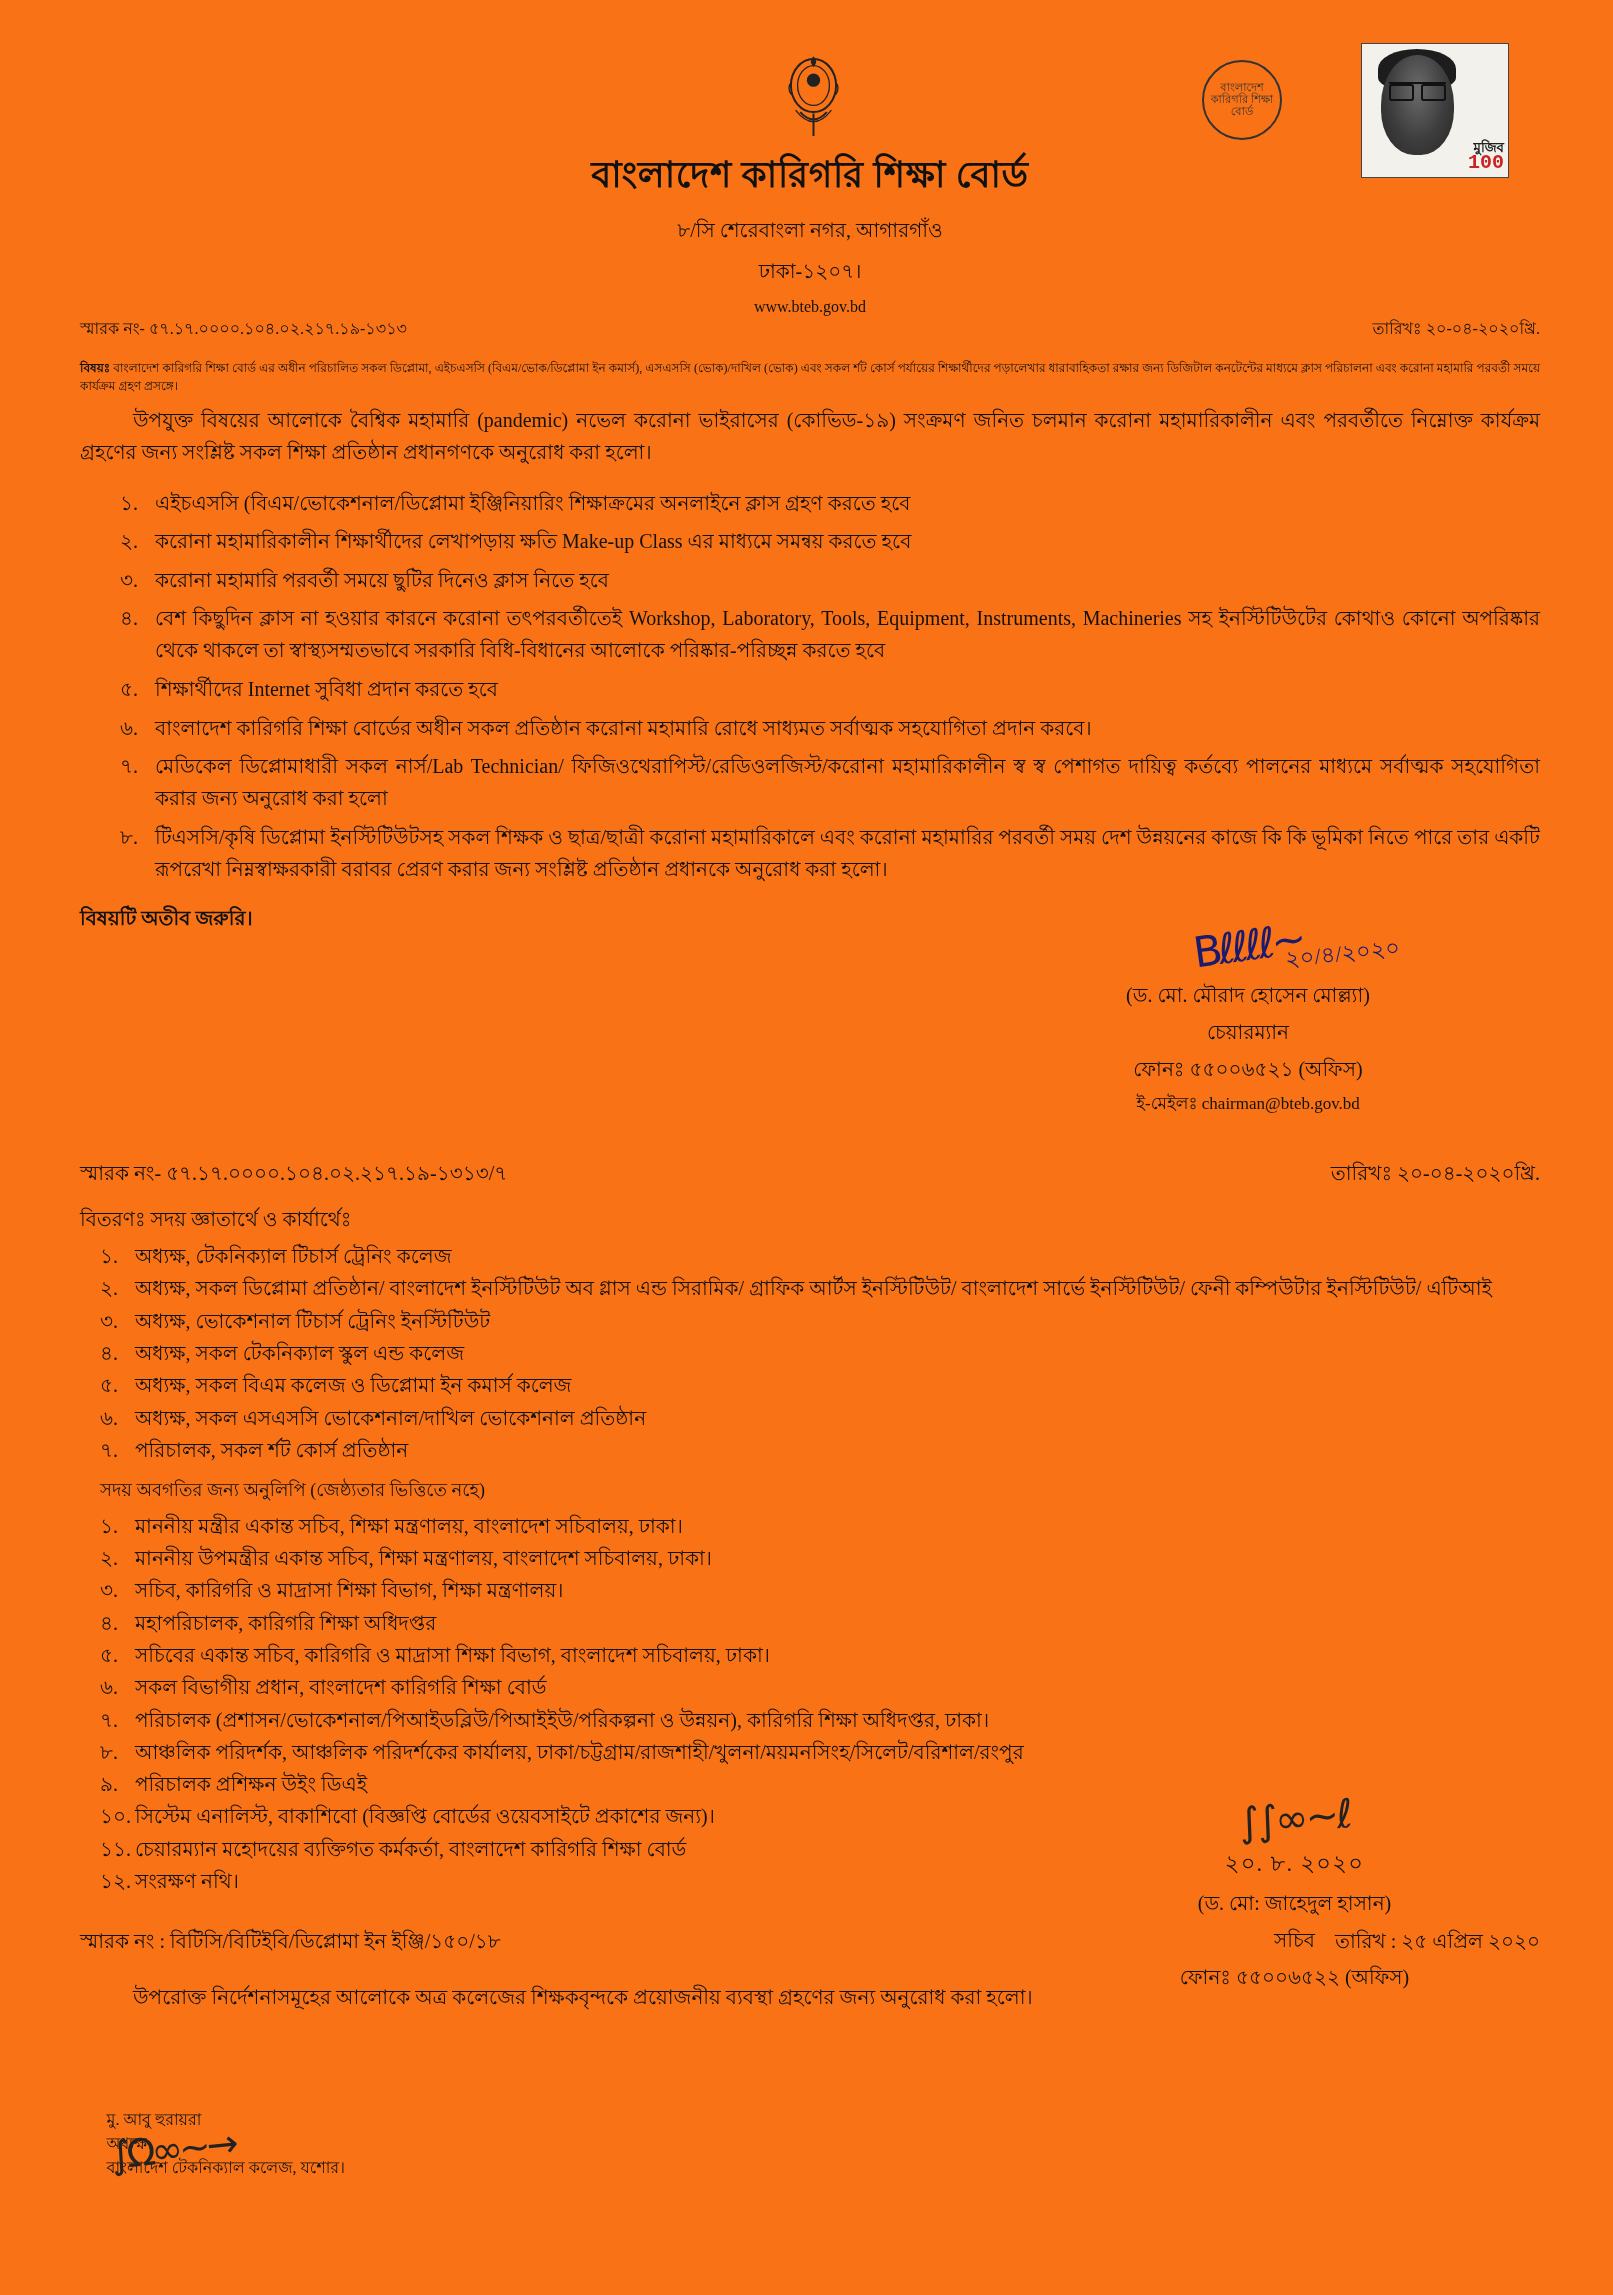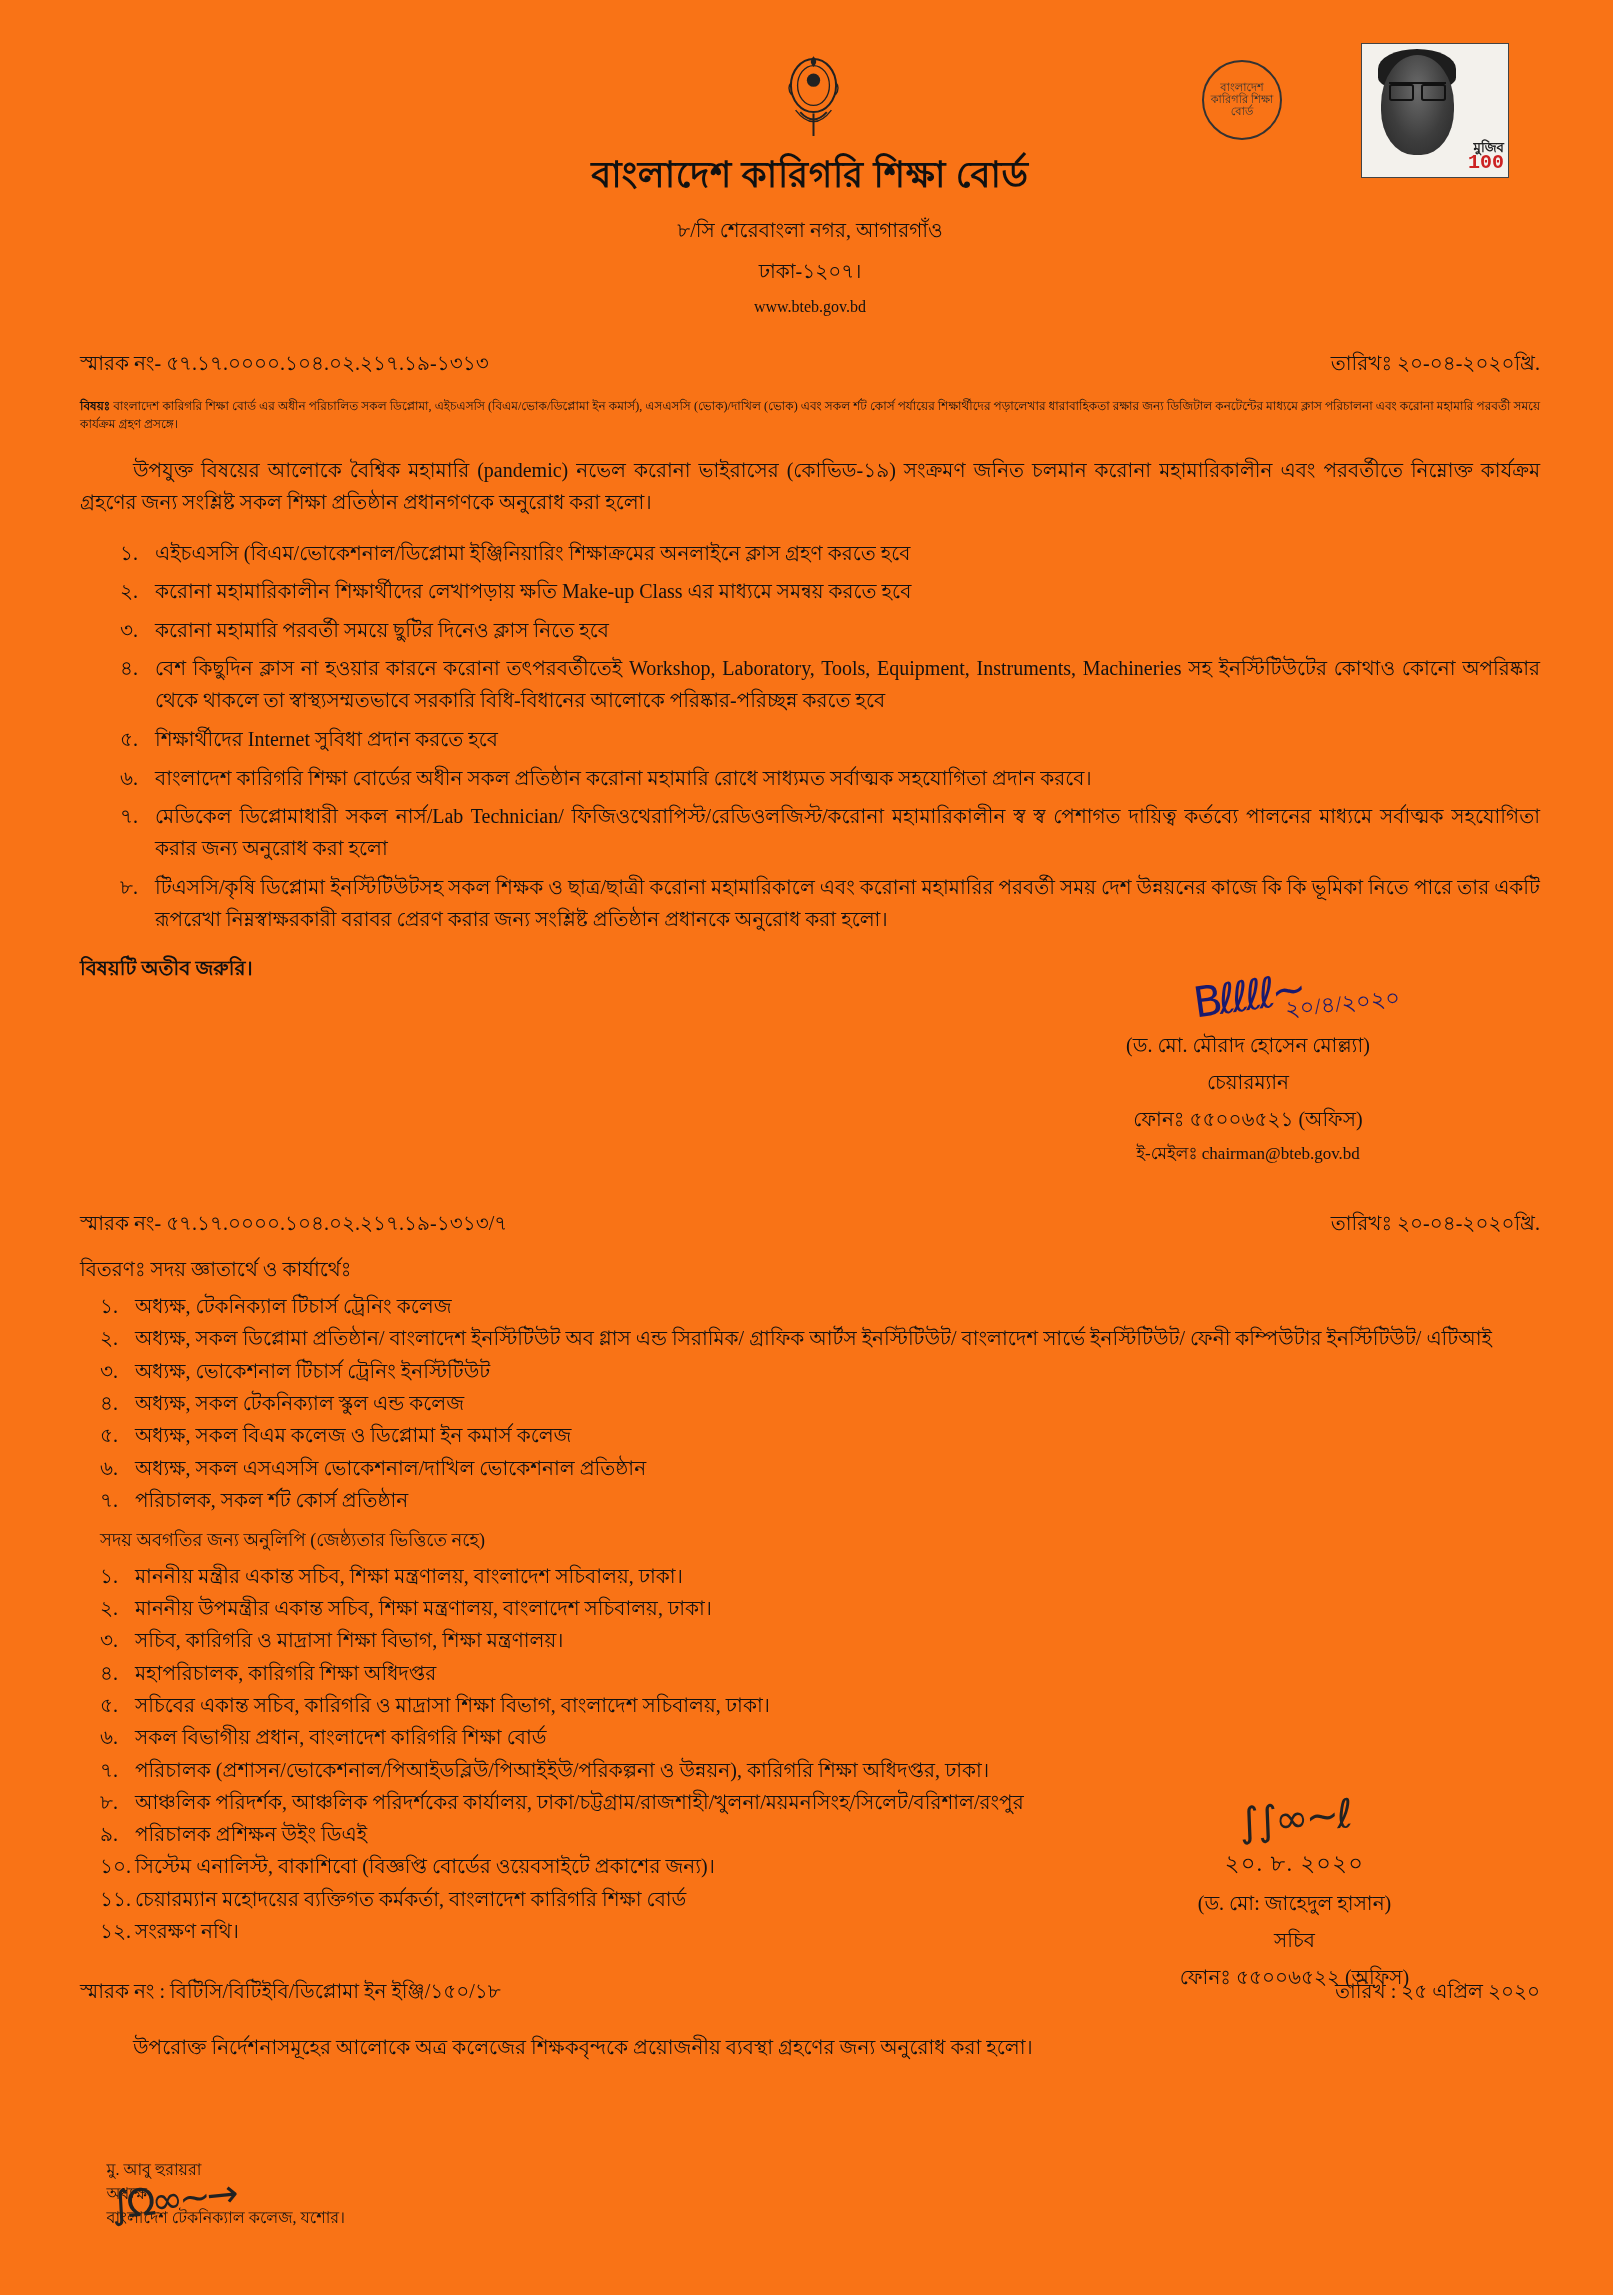--- a/index.html
+++ b/index.html
@@ -139,36 +139,35 @@
   .org-web {
     font-size: 16px;
     margin-top: 9.3px;
   }
 
   
   .memo-row {
     display: flex;
     justify-content: space-between;
     align-items: flex-end;
-    margin-top: 32px;
-    font-size: 20px;
+    font-size: 16px;
   }
   .memo-left { font-weight: normal; }
   .memo-right { font-weight: normal; }
 
   .subject {
     margin-top: 16px;
     font-size: 12px;
     line-height: 1.55;
     text-align: justify;
   }
   .subject b { font-weight: bold; }
 
   .intro {
-    margin-top: 20px;
+    margin-top: 8px;
     font-size: 20px;
     line-height: 1.6;
     text-align: justify;
     text-indent: 53px;
   }
 
   ol.numlist {
     list-style: none;
     margin: 18.6px 0 0 0;
     padding: 0 0 0 40px;

